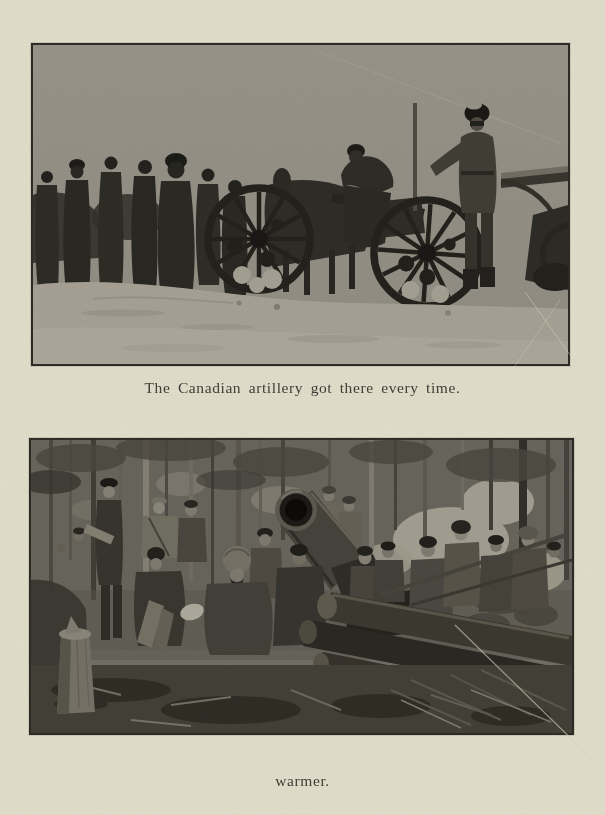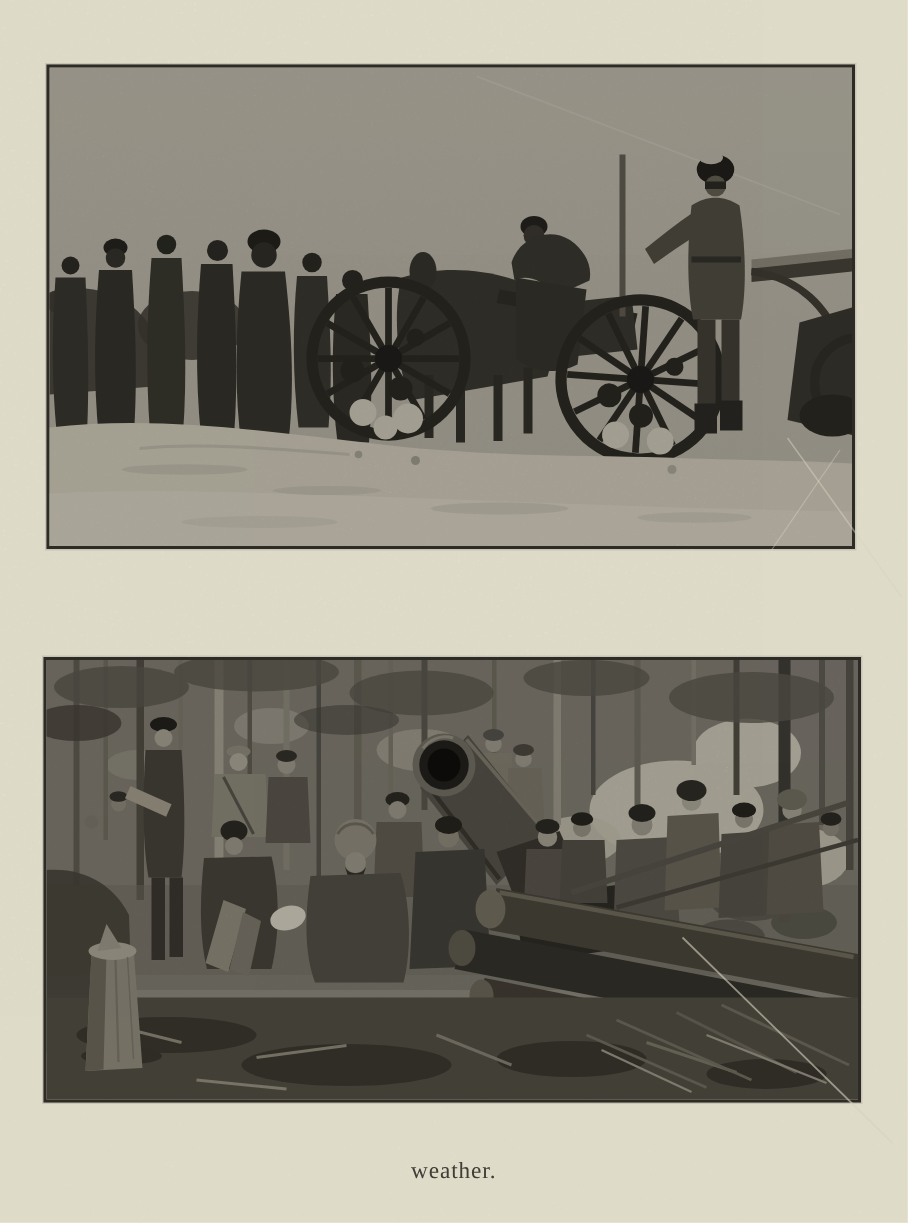--- a/index.html
+++ b/index.html
@@ -184,20 +184,21 @@
         <path d="M60,254 C100,250 150,254 200,258" stroke="#aaa597" stroke-width="2" fill="none" opacity="0.6"></path>
         <circle cx="244" cy="262" r="3" fill="#8f8b7f" opacity="0.8"></circle>
         <circle cx="206" cy="258" r="2.5" fill="#8f8b7f" opacity="0.7"></circle>
         <circle cx="415" cy="268" r="3" fill="#8f8b7f" opacity="0.6"></circle>
       </g>
 
       <rect width="535" height="319" filter="url(#grain1)" opacity="0.14"></rect>
     </svg>
   </figure>
 
+  <div class="caption" id="caption-top">The Canadian artillery got there every time.</div>
 
   <figure class="photo-frame" id="photo-bottom" style="margin:0;" aria-label="Russian gun crew seated among felled logs in a forest clearing, the muzzle of a large gun pointing toward the camera">
     <svg viewBox="0 0 541 293" preserveAspectRatio="none">
       <defs>
         <filter id="grain2" x="0" y="0" width="100%" height="100%">
           <feTurbulence type="fractalNoise" baseFrequency="0.8" numOctaves="2" stitchTiles="stitch"></feTurbulence>
           <feColorMatrix type="matrix" values="0 0 0 0 0  0 0 0 0 0  0 0 0 0 0  0.9 0.9 0.9 0 0"></feColorMatrix>
         </filter>
       </defs>
 
@@ -377,21 +378,21 @@
         <line x1="46" y1="200" x2="48" y2="268" stroke="#7b766a" stroke-width="1.5"></line>
         <line x1="54" y1="198" x2="58" y2="266" stroke="#7b766a" stroke-width="1"></line>
       </g>
 
       <rect width="541" height="293" filter="url(#grain2)" opacity="0.15"></rect>
     </svg>
   </figure>
 
   <div class="caption" id="caption-bottom">
     <br>
-    <span>weather.</span>
+    <span>warmer.</span>
   </div>
 
   <svg class="overlay" width="605" height="815">
     <defs>
       <filter id="paperGrain" x="0" y="0" width="100%" height="100%">
         <feTurbulence type="fractalNoise" baseFrequency="0.5" numOctaves="2" stitchTiles="stitch"></feTurbulence>
         <feColorMatrix type="matrix" values="0 0 0 0 0  0 0 0 0 0  0 0 0 0 0  0.8 0.8 0.8 0 0"></feColorMatrix>
       </filter>
     </defs>
     <rect width="605" height="815" filter="url(#paperGrain)" opacity="0.04"></rect>

